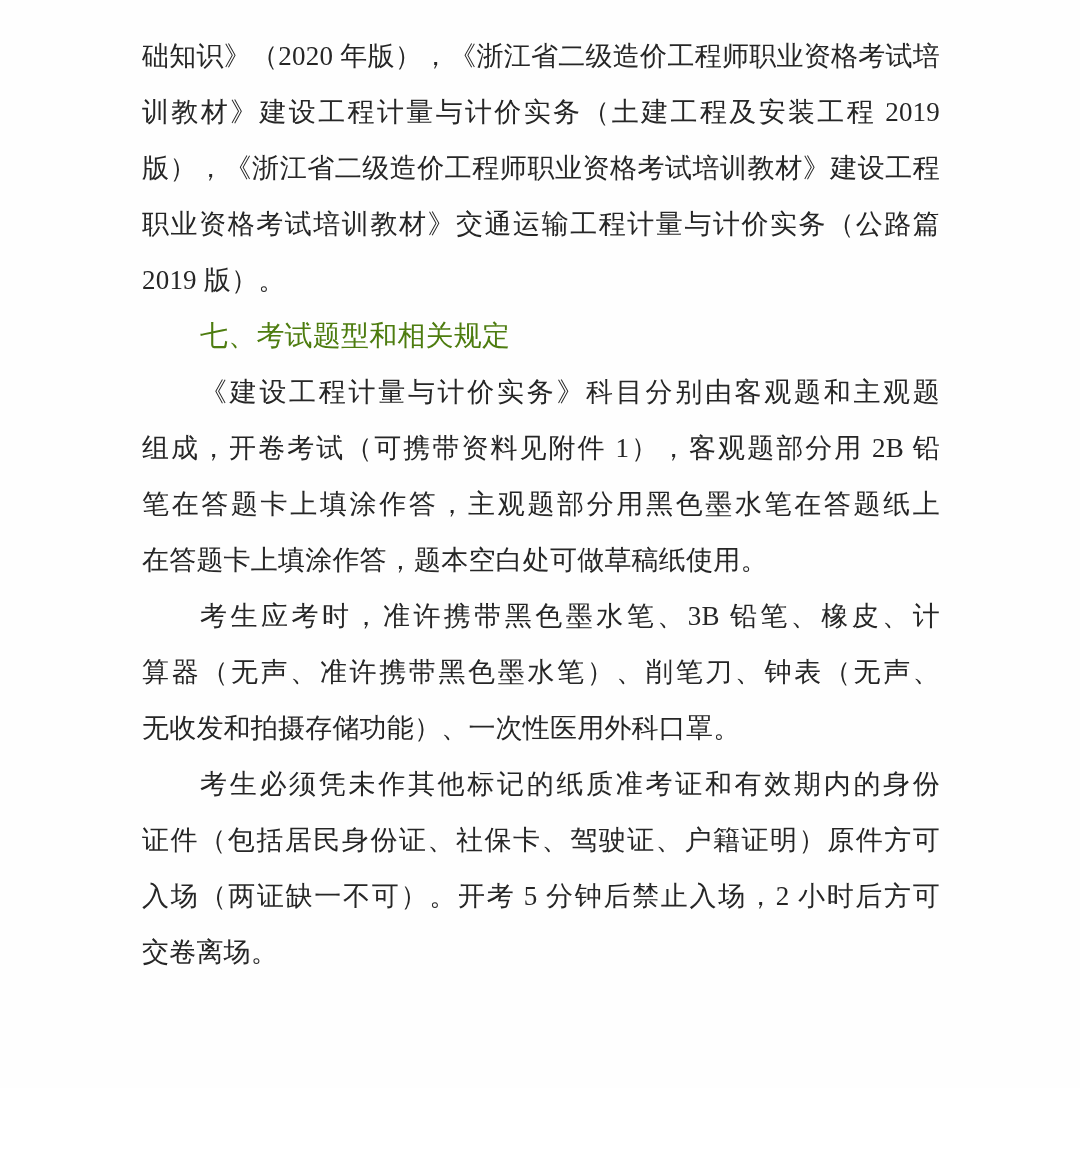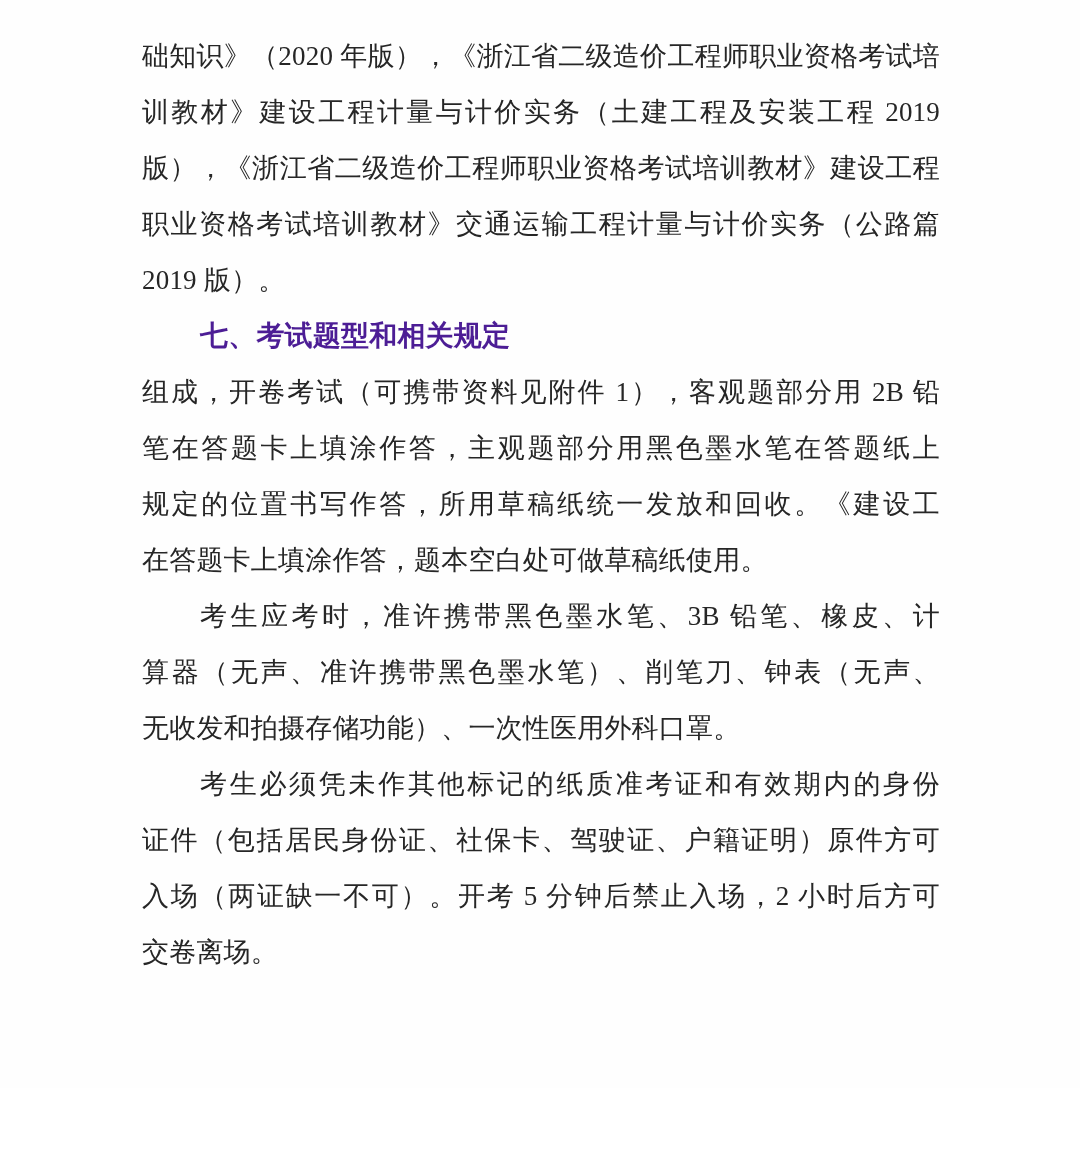--- a/index.html
+++ b/index.html
@@ -34,41 +34,41 @@
   }
   .line.para-end {
     text-align: center;
     text-align-last: left;
   }
   .line.indent {
     padding-left: 58px;
   }
   .line.heading {
     font-family: "Liberation Sans", "DejaVu Sans", sans-serif;
-    font-weight: 700;
+    font-weight: 400;
     font-size: 28px;
     text-align: left;
     text-align-last: left;
-    color: #4c1d95;
+    color: #4d7c0f;
   }
 </style>
 </head>
 <body>
 
 <div class="page">
   <div class="text-block" id="text-block">
       <div class="line">础知识》（2020 年版），《浙江省二级造价工程师职业资格考试培</div>
       <div class="line">训教材》建设工程计量与计价实务（土建工程及安装工程 2019</div>
       <div class="line">版），《浙江省二级造价工程师职业资格考试培训教材》建设工程</div>
       <div class="line">职业资格考试培训教材》交通运输工程计量与计价实务（公路篇</div>
       <div class="line para-end">2019 版）。</div>
       <div class="line heading indent para-end">七、考试题型和相关规定</div>
+      <div class="line indent">《建设工程计量与计价实务》科目分别由客观题和主观题</div>
       <div class="line">组成，开卷考试（可携带资料见附件 1），客观题部分用 2B 铅</div>
       <div class="line">笔在答题卡上填涂作答，主观题部分用黑色墨水笔在答题纸上</div>
-      <div class="line">规定的位置书写作答，所用草稿纸统一发放和回收。《建设工</div>
       <div class="line para-end">在答题卡上填涂作答，题本空白处可做草稿纸使用。</div>
       <div class="line indent">考生应考时，准许携带黑色墨水笔、3B 铅笔、橡皮、计</div>
       <div class="line">算器（无声、准许携带黑色墨水笔）、削笔刀、钟表（无声、</div>
       <div class="line para-end">无收发和拍摄存储功能）、一次性医用外科口罩。</div>
       <div class="line indent">考生必须凭未作其他标记的纸质准考证和有效期内的身份</div>
       <div class="line">证件（包括居民身份证、社保卡、驾驶证、户籍证明）原件方可</div>
       <div class="line">入场（两证缺一不可）。开考 5 分钟后禁止入场，2 小时后方可</div>
       <div class="line para-end">交卷离场。</div>
     </div>
 </div>

